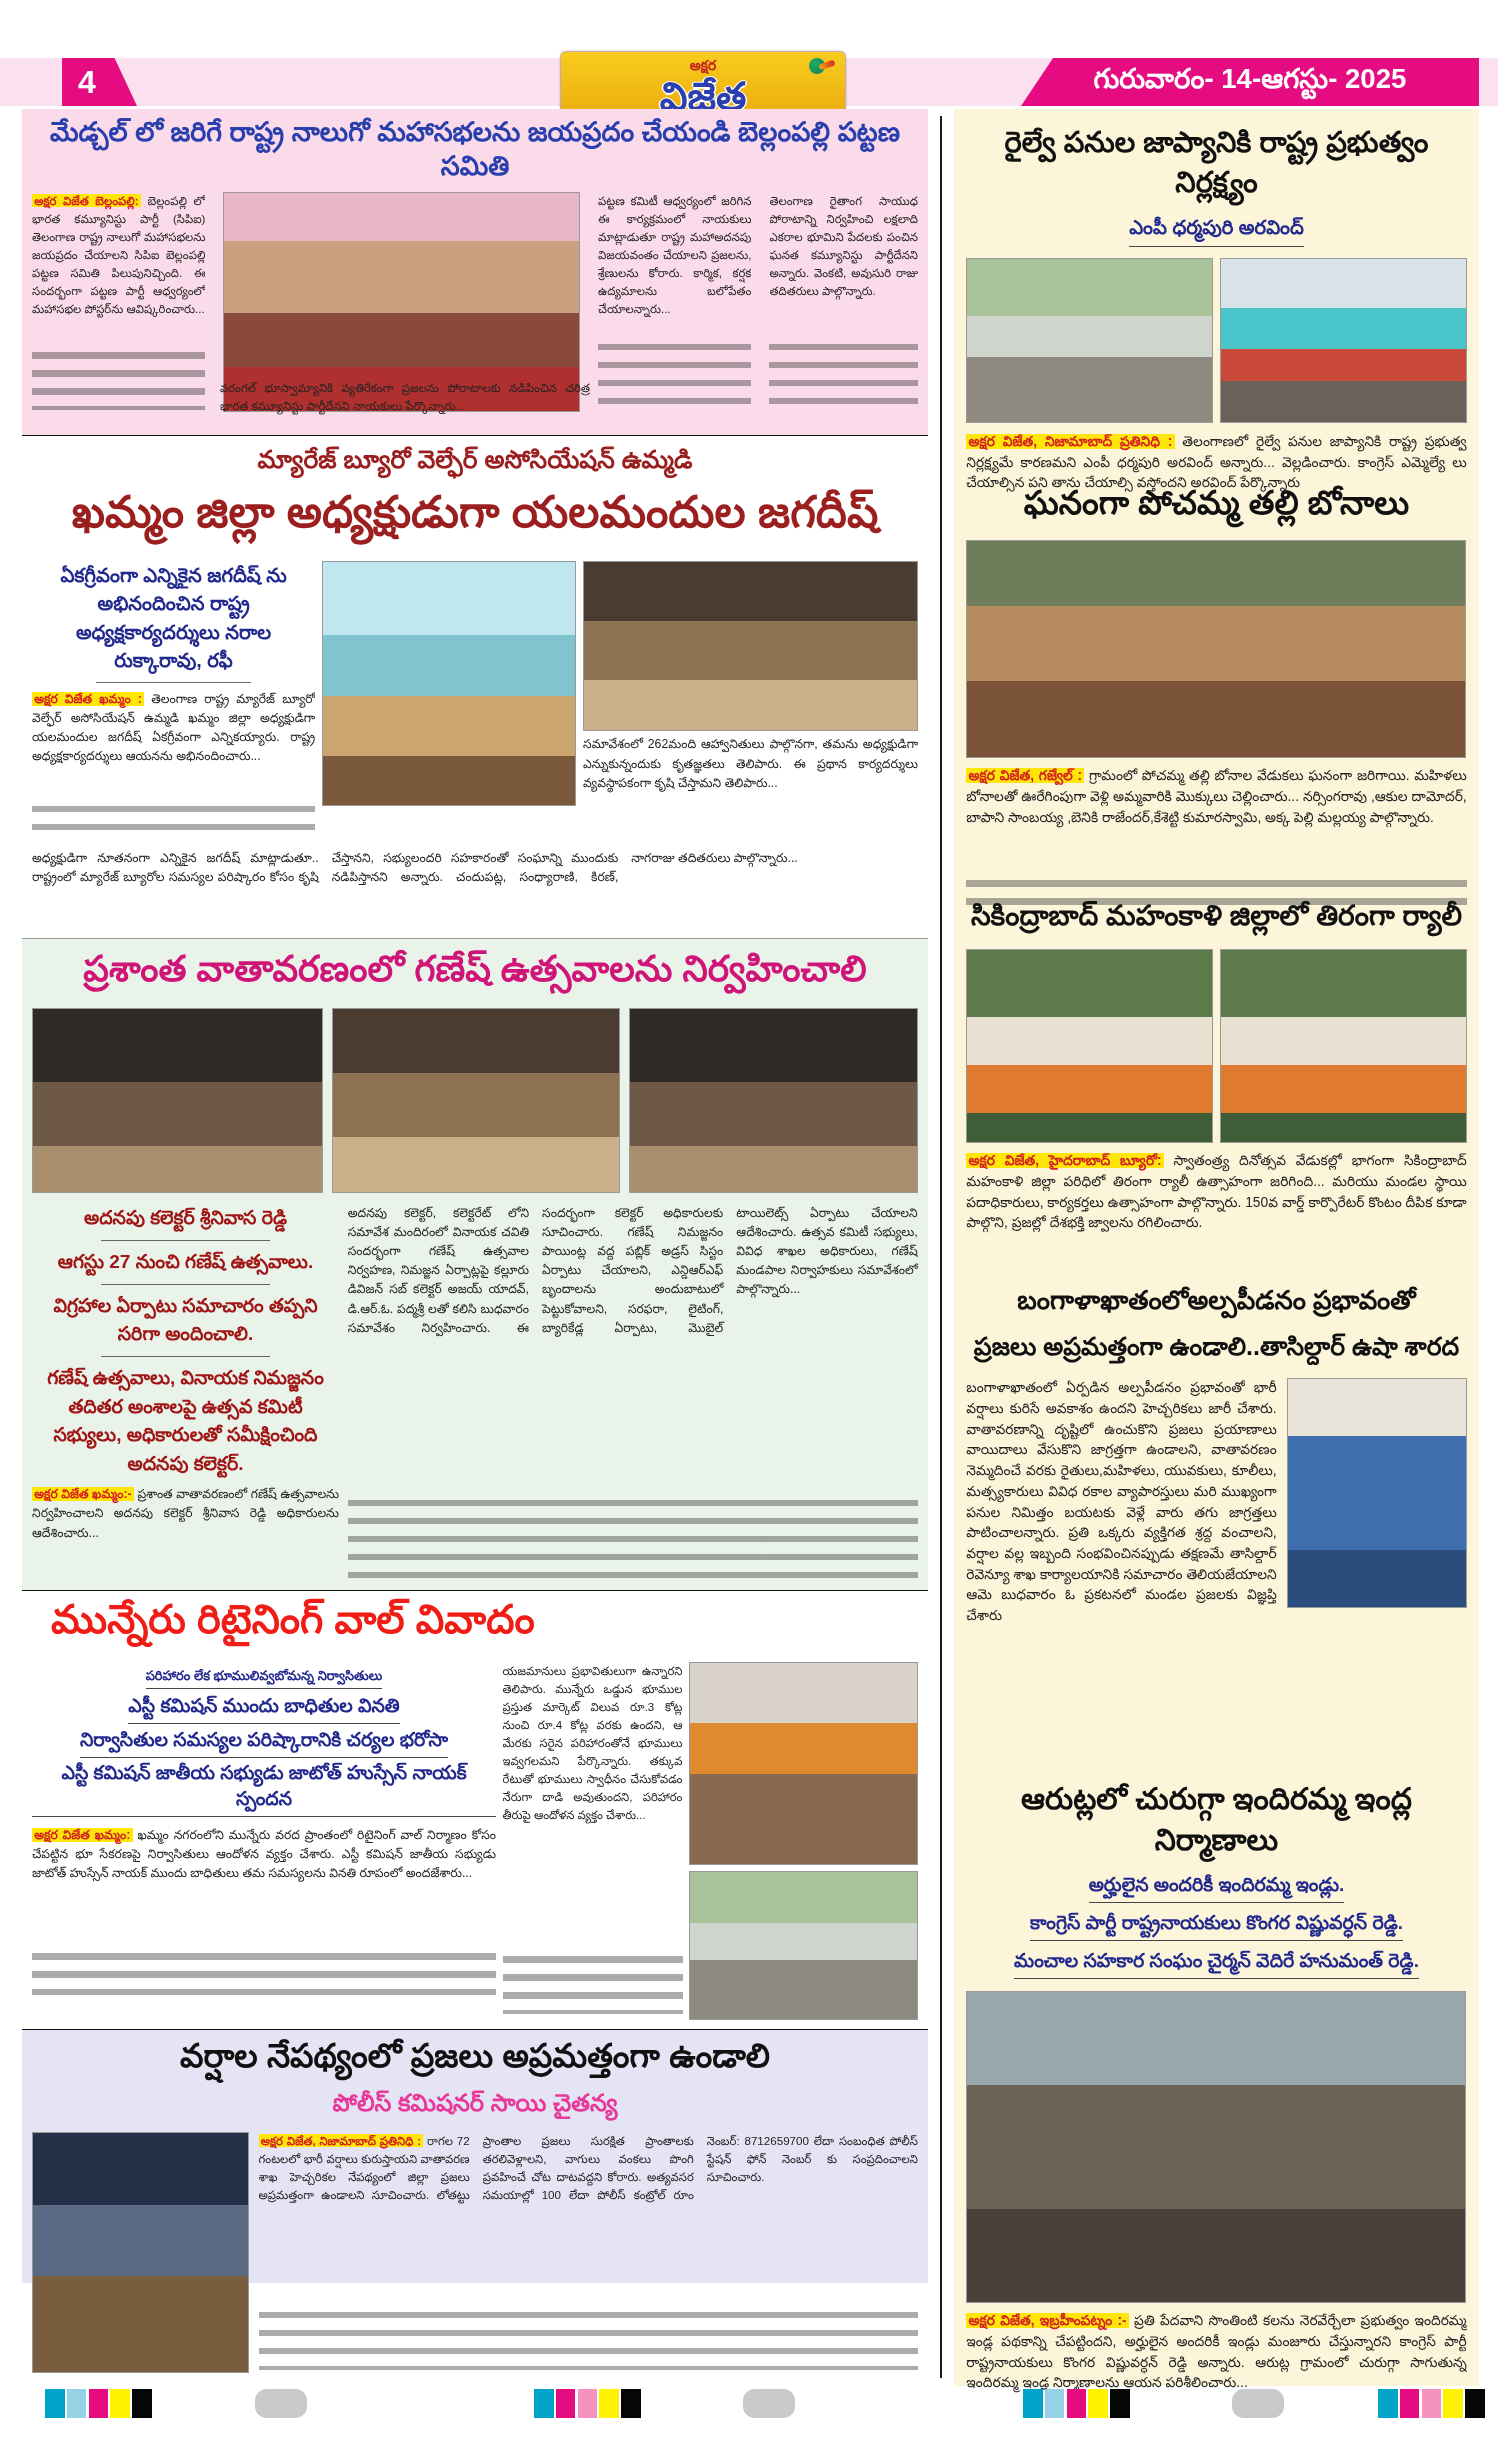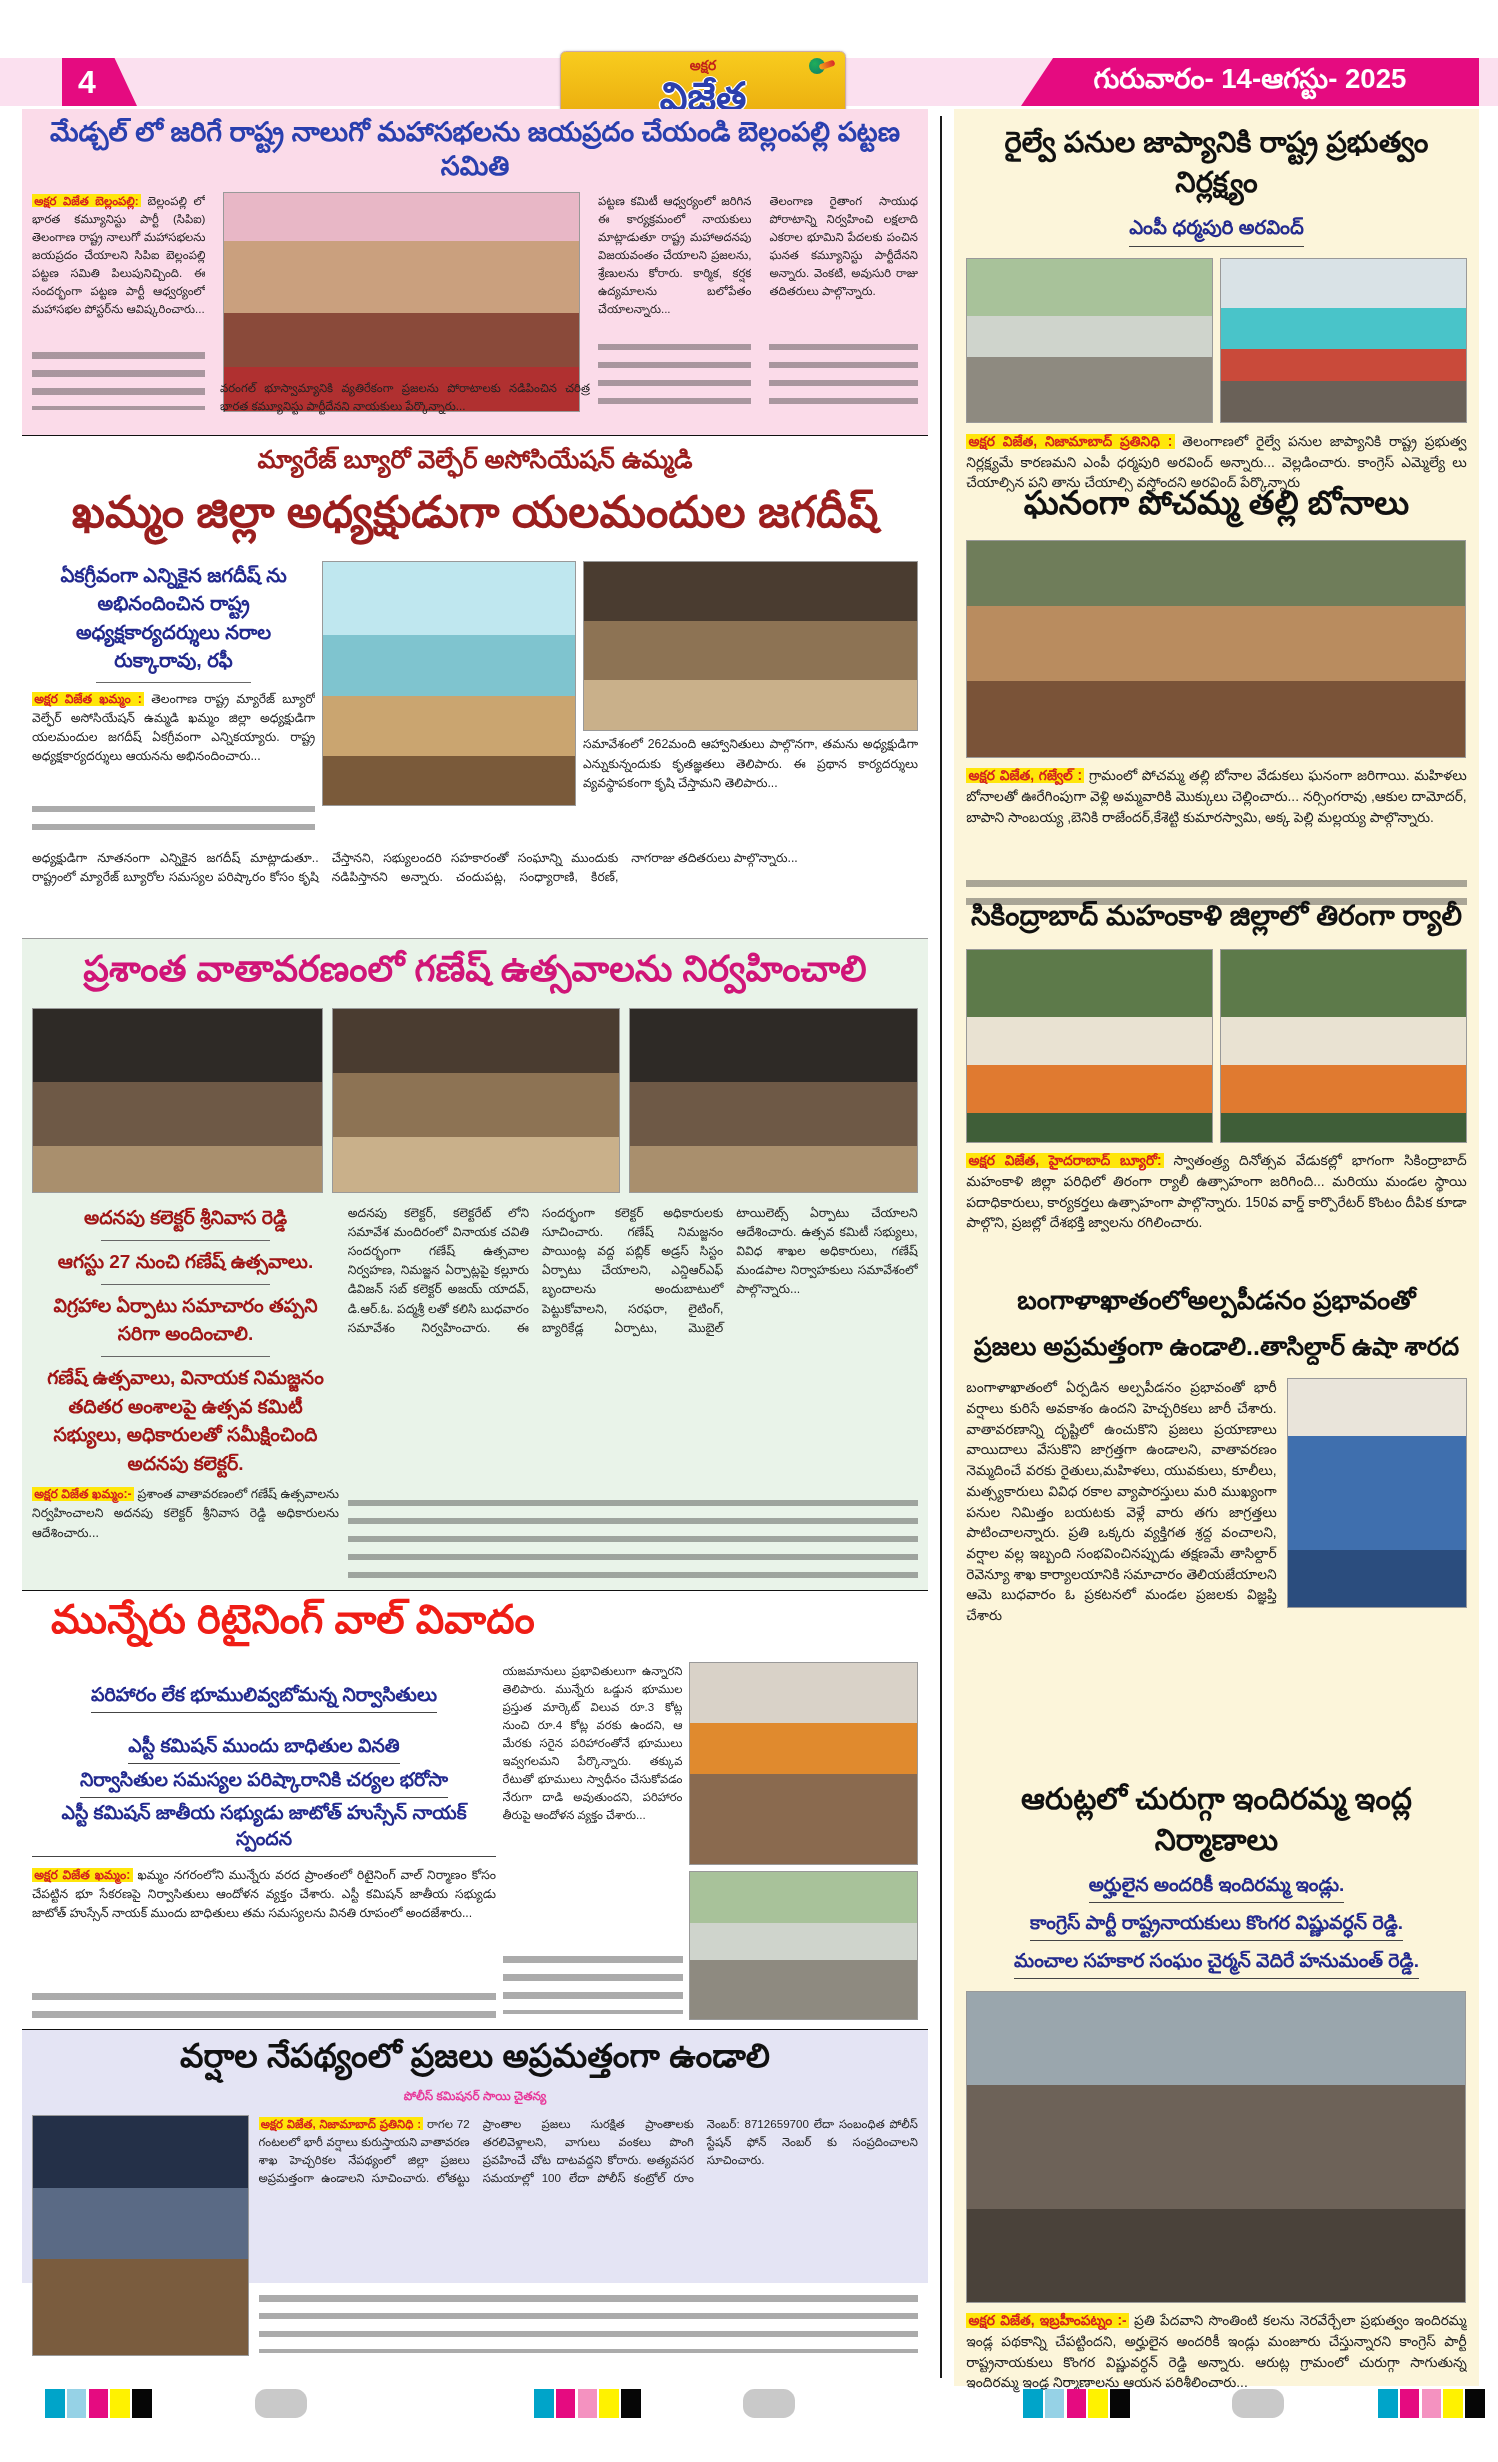--- a/index.html
+++ b/index.html
@@ -161,21 +161,21 @@
         <div class="tx" style="height:290px;column-count:3;column-gap:13px;">అదనపు కలెక్టర్, కలెక్టరేట్ లోని సమావేశ మందిరంలో వినాయక చవితి సందర్భంగా గణేష్ ఉత్సవాల నిర్వహణ, నిమజ్జన ఏర్పాట్లపై కల్లూరు డివిజన్ సబ్ కలెక్టర్ అజయ్ యాదవ్, డి.ఆర్.ఓ. పద్మశ్రీ లతో కలిసి బుధవారం సమావేశం నిర్వహించారు. ఈ సందర్భంగా కలెక్టర్ అధికారులకు సూచించారు. గణేష్ నిమజ్జనం పాయింట్ల వద్ద పబ్లిక్ అడ్రస్ సిస్టం ఏర్పాటు చేయాలని, ఎన్డిఆర్ఎఫ్ బృందాలను అందుబాటులో పెట్టుకోవాలని, సరఫరా, లైటింగ్, బ్యారికేడ్ల ఏర్పాటు, మొబైల్ టాయిలెట్స్ ఏర్పాటు చేయాలని ఆదేశించారు. ఉత్సవ కమిటీ సభ్యులు, వివిధ శాఖల అధికారులు, గణేష్ మండపాల నిర్వాహకులు సమావేశంలో పాల్గొన్నారు...</div>
         <div class="fill" style="height:87px;margin-top:5.8px;"></div>
       </div>
     </div>
   </section>
 
   <section class="abs artD">
     <div class="hl-red" style="font-size:40px;padding-left:19px;">మున్నేరు రిటైనింగ్ వాల్ వివాదం</div>
     <div class="row" style="margin-top:10px;gap:6.5px;">
       <div style="width:464px;text-align:center;">
-        <div class="sub-blue" style="font-size:19px;margin:22px 0;"><span class="subline">పరిహారం లేక భూములివ్వబోమన్న నిర్వాసితులు</span></div>
+        <div class="sub-blue" style="font-size:13px;margin:6px 0;"><span class="subline">పరిహారం లేక భూములివ్వబోమన్న నిర్వాసితులు</span></div>
         <div class="sub-blue" style="font-size:19px;margin:4.4px 0;"><span class="subline">ఎస్టీ కమిషన్ ముందు బాధితుల వినతి</span></div>
         <div class="sub-blue" style="font-size:19px;margin:4.4px 0;"><span class="subline">నిర్వాసితుల సమస్యల పరిష్కారానికి చర్యల భరోసా</span></div>
         <div class="sub-blue" style="font-size:19px;margin:4.4px 0;"><span class="subline">ఎస్టీ కమిషన్ జాతీయ సభ్యుడు జాటోత్ హుస్సేన్ నాయక్ స్పందన</span></div>
         <div class="tx" style="height:123px;margin-top:8.7px;text-align:justify;">
           <span class="byline">అక్షర విజేత ఖమ్మం:</span>
           <span>ఖమ్మం నగరంలోని మున్నేరు వరద ప్రాంతంలో రిటైనింగ్ వాల్ నిర్మాణం కోసం చేపట్టిన భూ సేకరణపై నిర్వాసితులు ఆందోళన వ్యక్తం చేశారు. ఎస్టీ కమిషన్ జాతీయ సభ్యుడు జాటోత్ హుస్సేన్ నాయక్ ముందు బాధితులు తమ సమస్యలను వినతి రూపంలో అందజేశారు...</span>
         </div>
         <div class="fill" style="height:44px;margin-top:4.4px;"></div>
       </div>
       <div style="width:180px;">
@@ -184,21 +184,21 @@
       </div>
       <div style="width:229px;">
         <div class="photo ph-greet" style="width:229px;height:203px;box-sizing:border-box;"></div>
         <div class="photo ph-road" style="width:229px;height:149px;margin-top:5.8px;box-sizing:border-box;"></div>
       </div>
     </div>
   </section>
 
   <section class="abs artE">
     <div class="hl-black" style="font-size:33px;">వర్షాల నేపథ్యంలో ప్రజలు అప్రమత్తంగా ఉండాలి</div>
-    <div class="sub-pink" style="font-size:12px;margin-top:5.8px;">పోలీస్ కమిషనర్ సాయి చైతన్య</div>
+    <div class="sub-pink" style="font-size:24px;margin-top:5.8px;">పోలీస్ కమిషనర్ సాయి చైతన్య</div>
     <div class="row" style="margin-top:8.7px;gap:10px;">
       <div class="photo ph-police" style="width:215px;height:239px;"></div>
       <div style="width:661px;">
         <div class="tx" style="height:174px;column-count:3;column-gap:13px;font-size:11.6px;">
           <span class="byline">అక్షర విజేత, నిజామాబాద్ ప్రతినిధి :</span>
           <span>రాగల 72 గంటలలో భారీ వర్షాలు కురుస్తాయని వాతావరణ శాఖ హెచ్చరికల నేపథ్యంలో జిల్లా ప్రజలు అప్రమత్తంగా ఉండాలని సూచించారు. లోతట్టు ప్రాంతాల ప్రజలు సురక్షిత ప్రాంతాలకు తరలివెళ్లాలని, వాగులు వంకలు పొంగి ప్రవహించే చోట దాటవద్దని కోరారు. అత్యవసర సమయాల్లో 100 లేదా పోలీస్ కంట్రోల్ రూం నెంబర్: 8712659700 లేదా సంబంధిత పోలీస్ స్టేషన్ ఫోన్ నెంబర్ కు సంప్రదించాలని సూచించారు.</span>
         </div>
         <div class="fill" style="height:58px;margin-top:5.8px;"></div>
       </div>
     </div>

